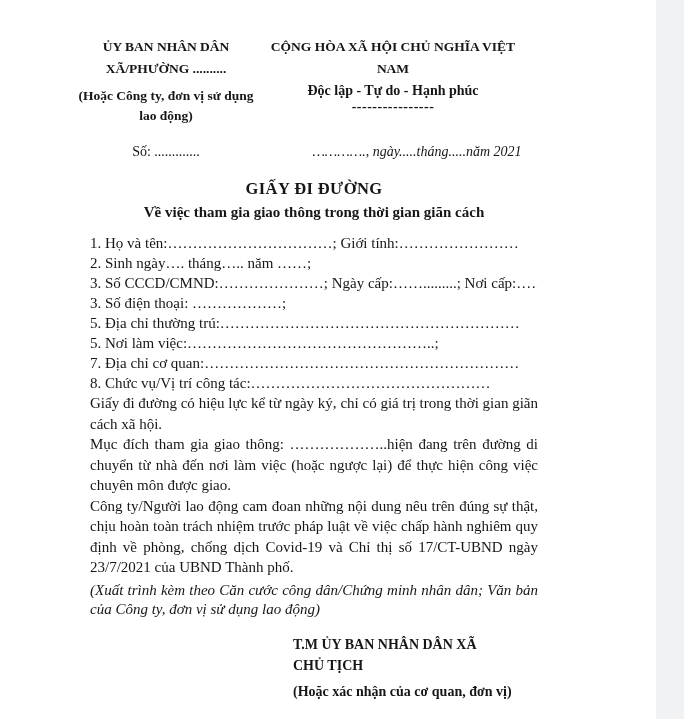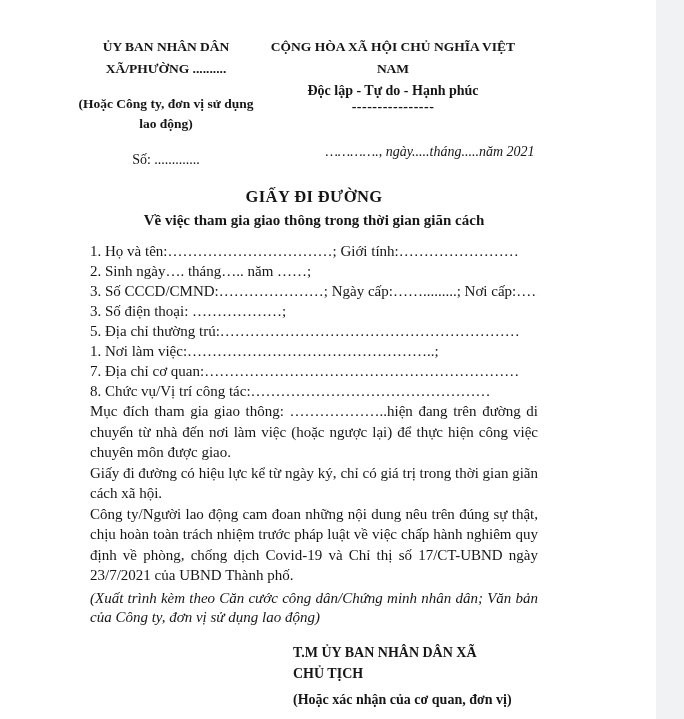--- a/index.html
+++ b/index.html
@@ -7,28 +7,28 @@
     position:relative; width:684px; height:719px; background:#ffffff;
     font-family:"Liberation Serif","DejaVu Serif",serif; color:#161616;
     overflow:hidden;
   }
   .right-strip { position:absolute; top:0; right:0; width:28px; height:719px; background:#f1f2f4; }
 
   .header { display:flex; padding-top:36px; }
   .header-left { width:192px; margin-left:70px; text-align:center; }
   .org-line { font-weight:bold; font-size:13.5px; line-height:22px; }
   .alt-line { font-weight:bold; font-size:13.5px; line-height:20px; }
-  .alt-first { margin-top:14px;font-family:Liberation Serif, serif; }
+  .alt-first { margin-top:6px;font-family:Liberation Serif, serif; }
   .so-line { font-size:14px; line-height:19px; margin-top:16px; }
 
   .header-right { width:254px; margin-left:4px; text-align:center; }
   .nat-line { font-weight:bold; font-size:13.5px; line-height:22px; }
   .motto-line { font-weight:bold; font-size:14px; line-height:22px; }
   .dash-line { font-weight:bold; font-size:14px; line-height:9px; letter-spacing:0.5px; }
-  .date-line { font-style:italic; font-size:14px; line-height:19px; margin-top:31px; position:relative; left:37px; }
+  .date-line { font-style:italic; font-size:14px; line-height:19px; margin-top:31px; position:relative; left:24px; }
 
   .title-block { margin-left:90px; width:448px; text-align:center; margin-top:16px; }
   .doc-title { font-weight:bold; font-size:16.5px; line-height:23px; letter-spacing:0.4px; }
   .doc-subtitle { font-weight:bold; font-size:15px; line-height:24px; }
 
   .content { margin-left:90px; width:448px; font-size:15px; }
   .fields { margin-top:9px; }
   .field-line { line-height:20px; white-space:nowrap; overflow:hidden; }
   .para { text-align:justify; line-height:20.5px; margin:0; }
   .note { font-style:italic; line-height:19px; margin-top:3px; text-align:justify; }
@@ -63,27 +63,27 @@
     <div class="doc-subtitle">Về việc tham gia giao thông trong thời gian giãn cách</div>
   </div>
 
   <div class="content">
     <div class="fields">
       <div class="field-line">1. Họ và tên:……………………………; Giới tính:……………………</div>
       <div class="field-line">2. Sinh ngày…. tháng….. năm ……;</div>
       <div class="field-line">3. Số CCCD/CMND:…………………; Ngày cấp:…….........; Nơi cấp:……</div>
       <div class="field-line">3. Số điện thoại: ………………;</div>
       <div class="field-line">5. Địa chỉ thường trú:……………………………………………………</div>
-      <div class="field-line">1. Nơi làm việc:…………………………………………..;</div>
+      <div class="field-line">5. Nơi làm việc:…………………………………………..;</div>
       <div class="field-line">7. Địa chỉ cơ quan:………………………………………………………</div>
       <div class="field-line">8. Chức vụ/Vị trí công tác:…………………………………………</div>
     </div>
 
+    <p class="para">Giấy đi đường có hiệu lực kể từ ngày ký, chỉ có giá trị trong thời gian giãn cách xã hội.</p>
     <p class="para">Mục đích tham gia giao thông: ………………..hiện đang trên đường di chuyển từ nhà đến nơi làm việc (hoặc ngược lại) để thực hiện công việc chuyên môn được giao.</p>
-    <p class="para">Giấy đi đường có hiệu lực kể từ ngày ký, chỉ có giá trị trong thời gian giãn cách xã hội.</p>
     <p class="para">Công ty/Người lao động cam đoan những nội dung nêu trên đúng sự thật, chịu hoàn toàn trách nhiệm trước pháp luật về việc chấp hành nghiêm quy định về phòng, chống dịch Covid-19 và Chỉ thị số 17/CT-UBND ngày 23/7/2021 của UBND Thành phố.</p>
 
     <p class="note">(Xuất trình kèm theo Căn cước công dân/Chứng minh nhân dân; Văn bản của Công ty, đơn vị sử dụng lao động)</p>
 
     <div class="signature">
       <div class="sig-line">T.M ỦY BAN NHÂN DÂN XÃ</div>
       <div class="sig-line">CHỦ TỊCH</div>
       <div class="sig-note">(Hoặc xác nhận của cơ quan, đơn vị)</div>
     </div>
   </div>

